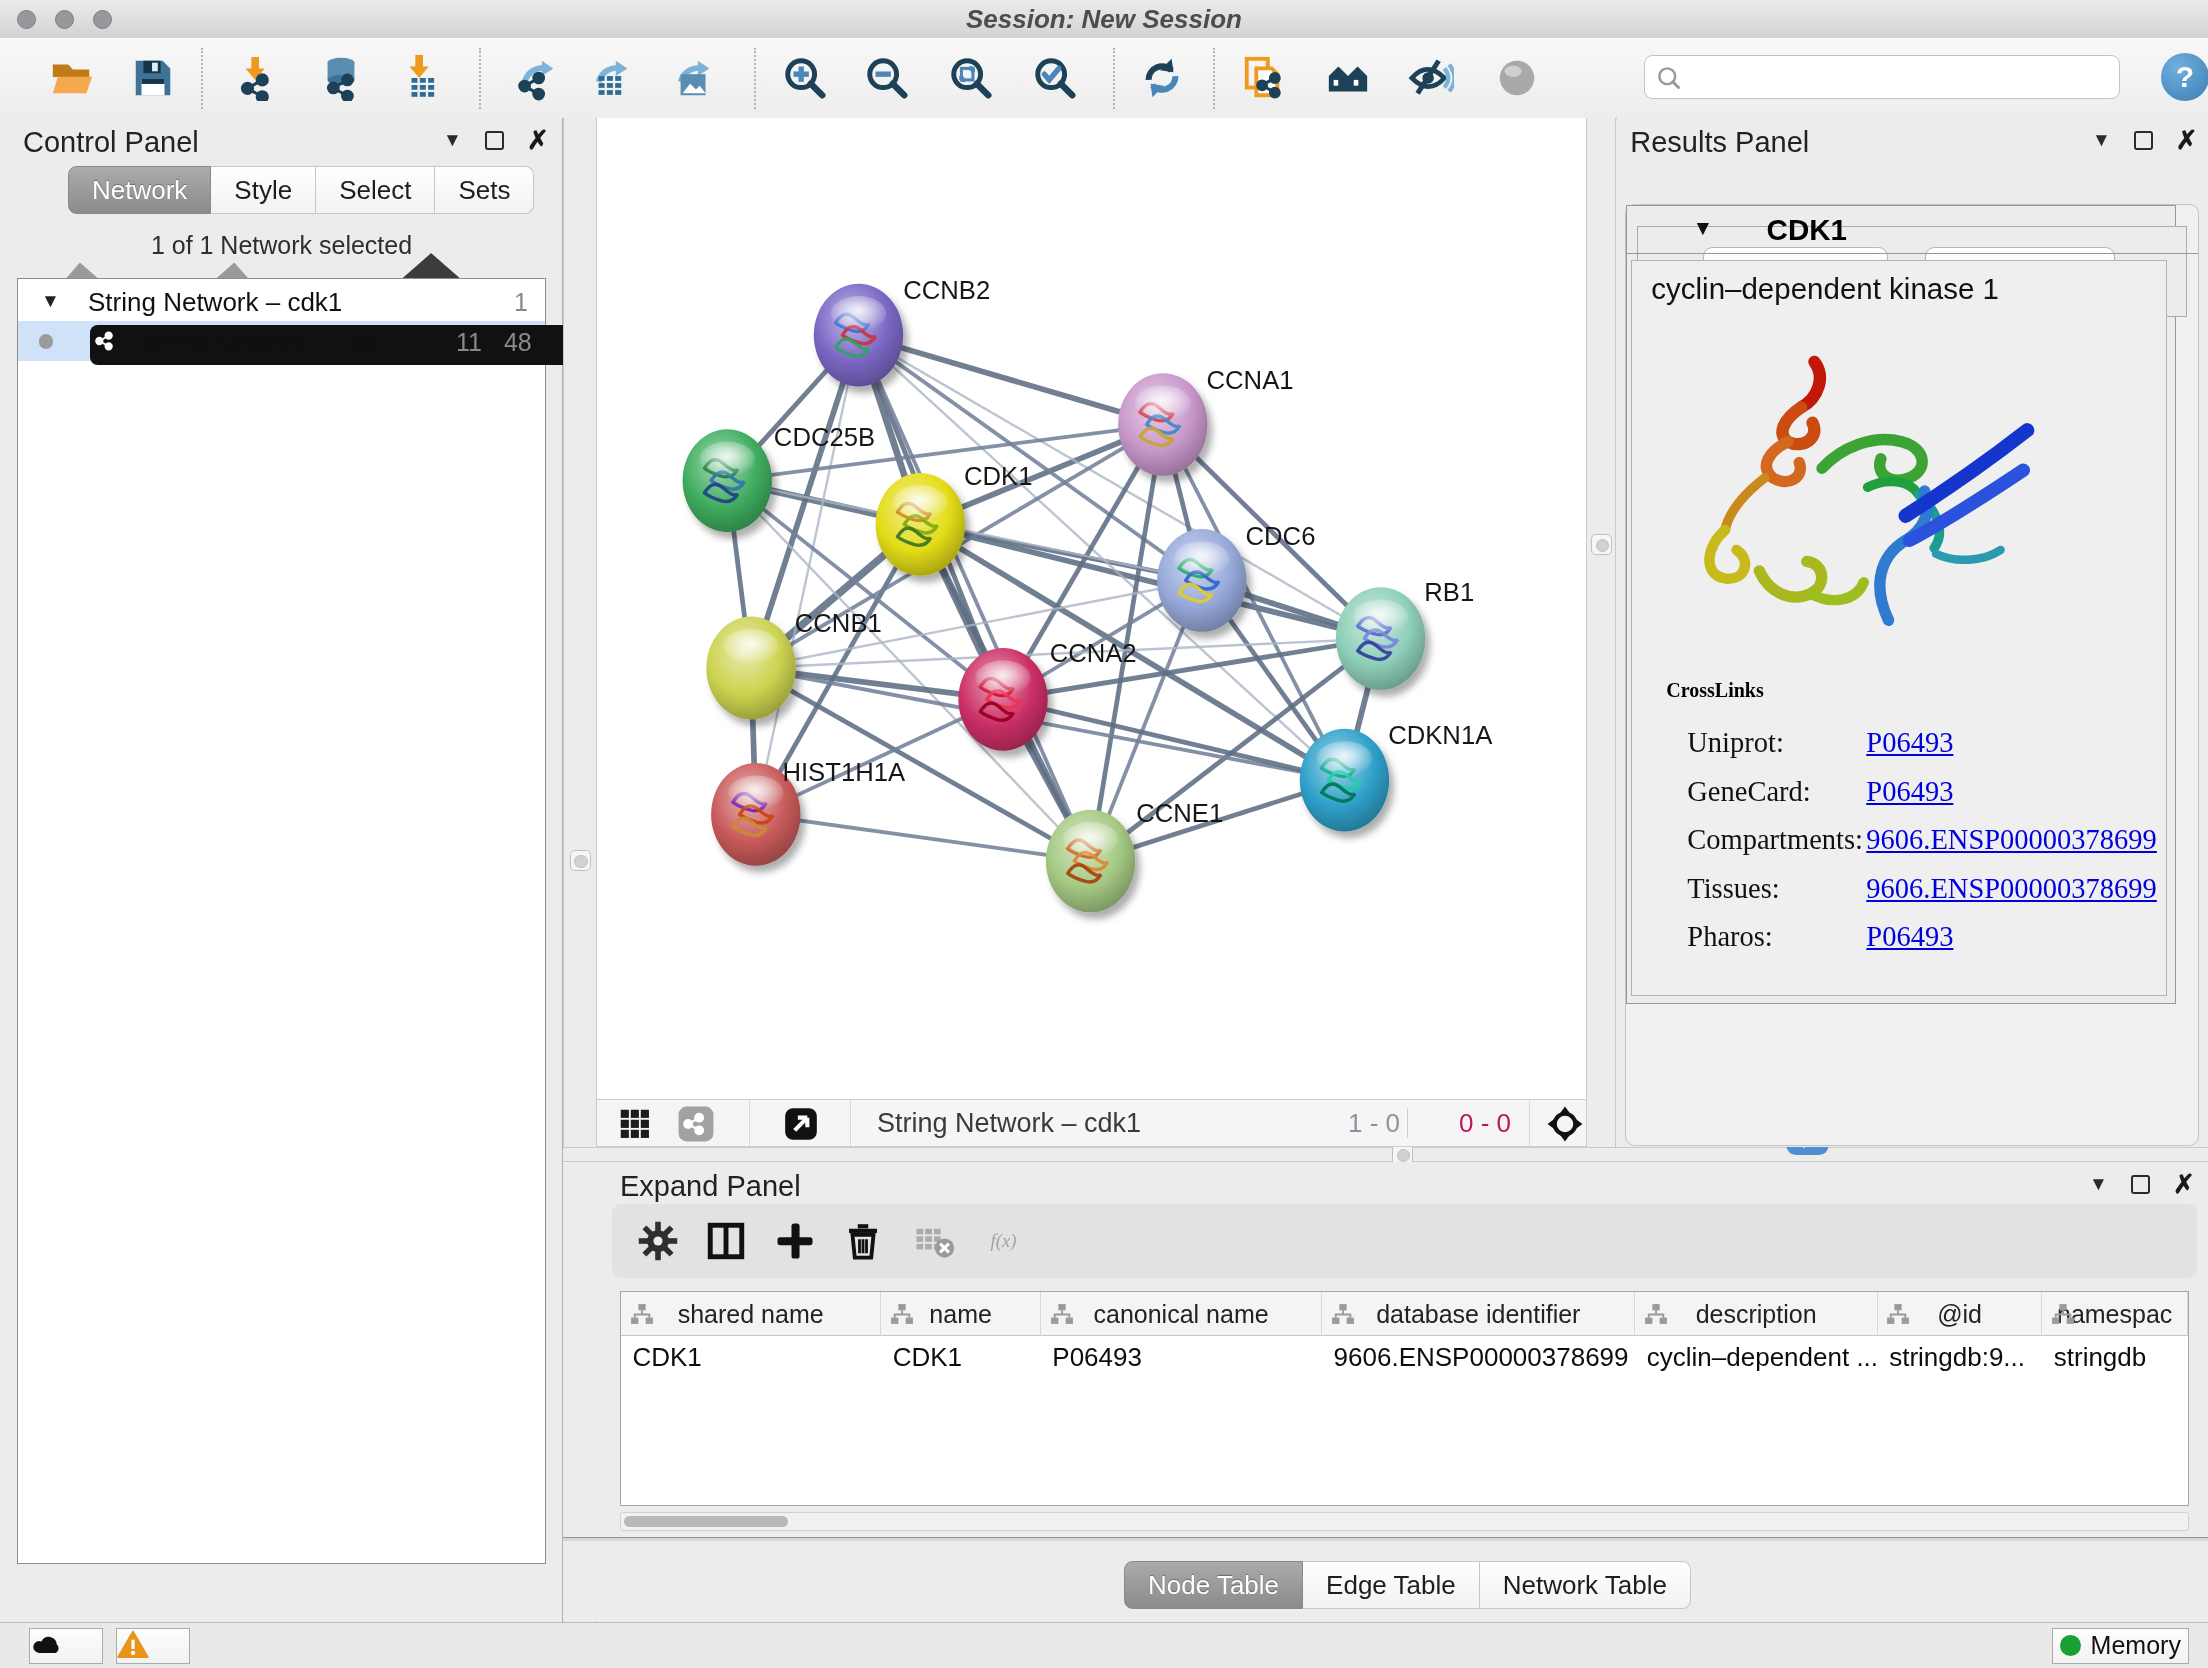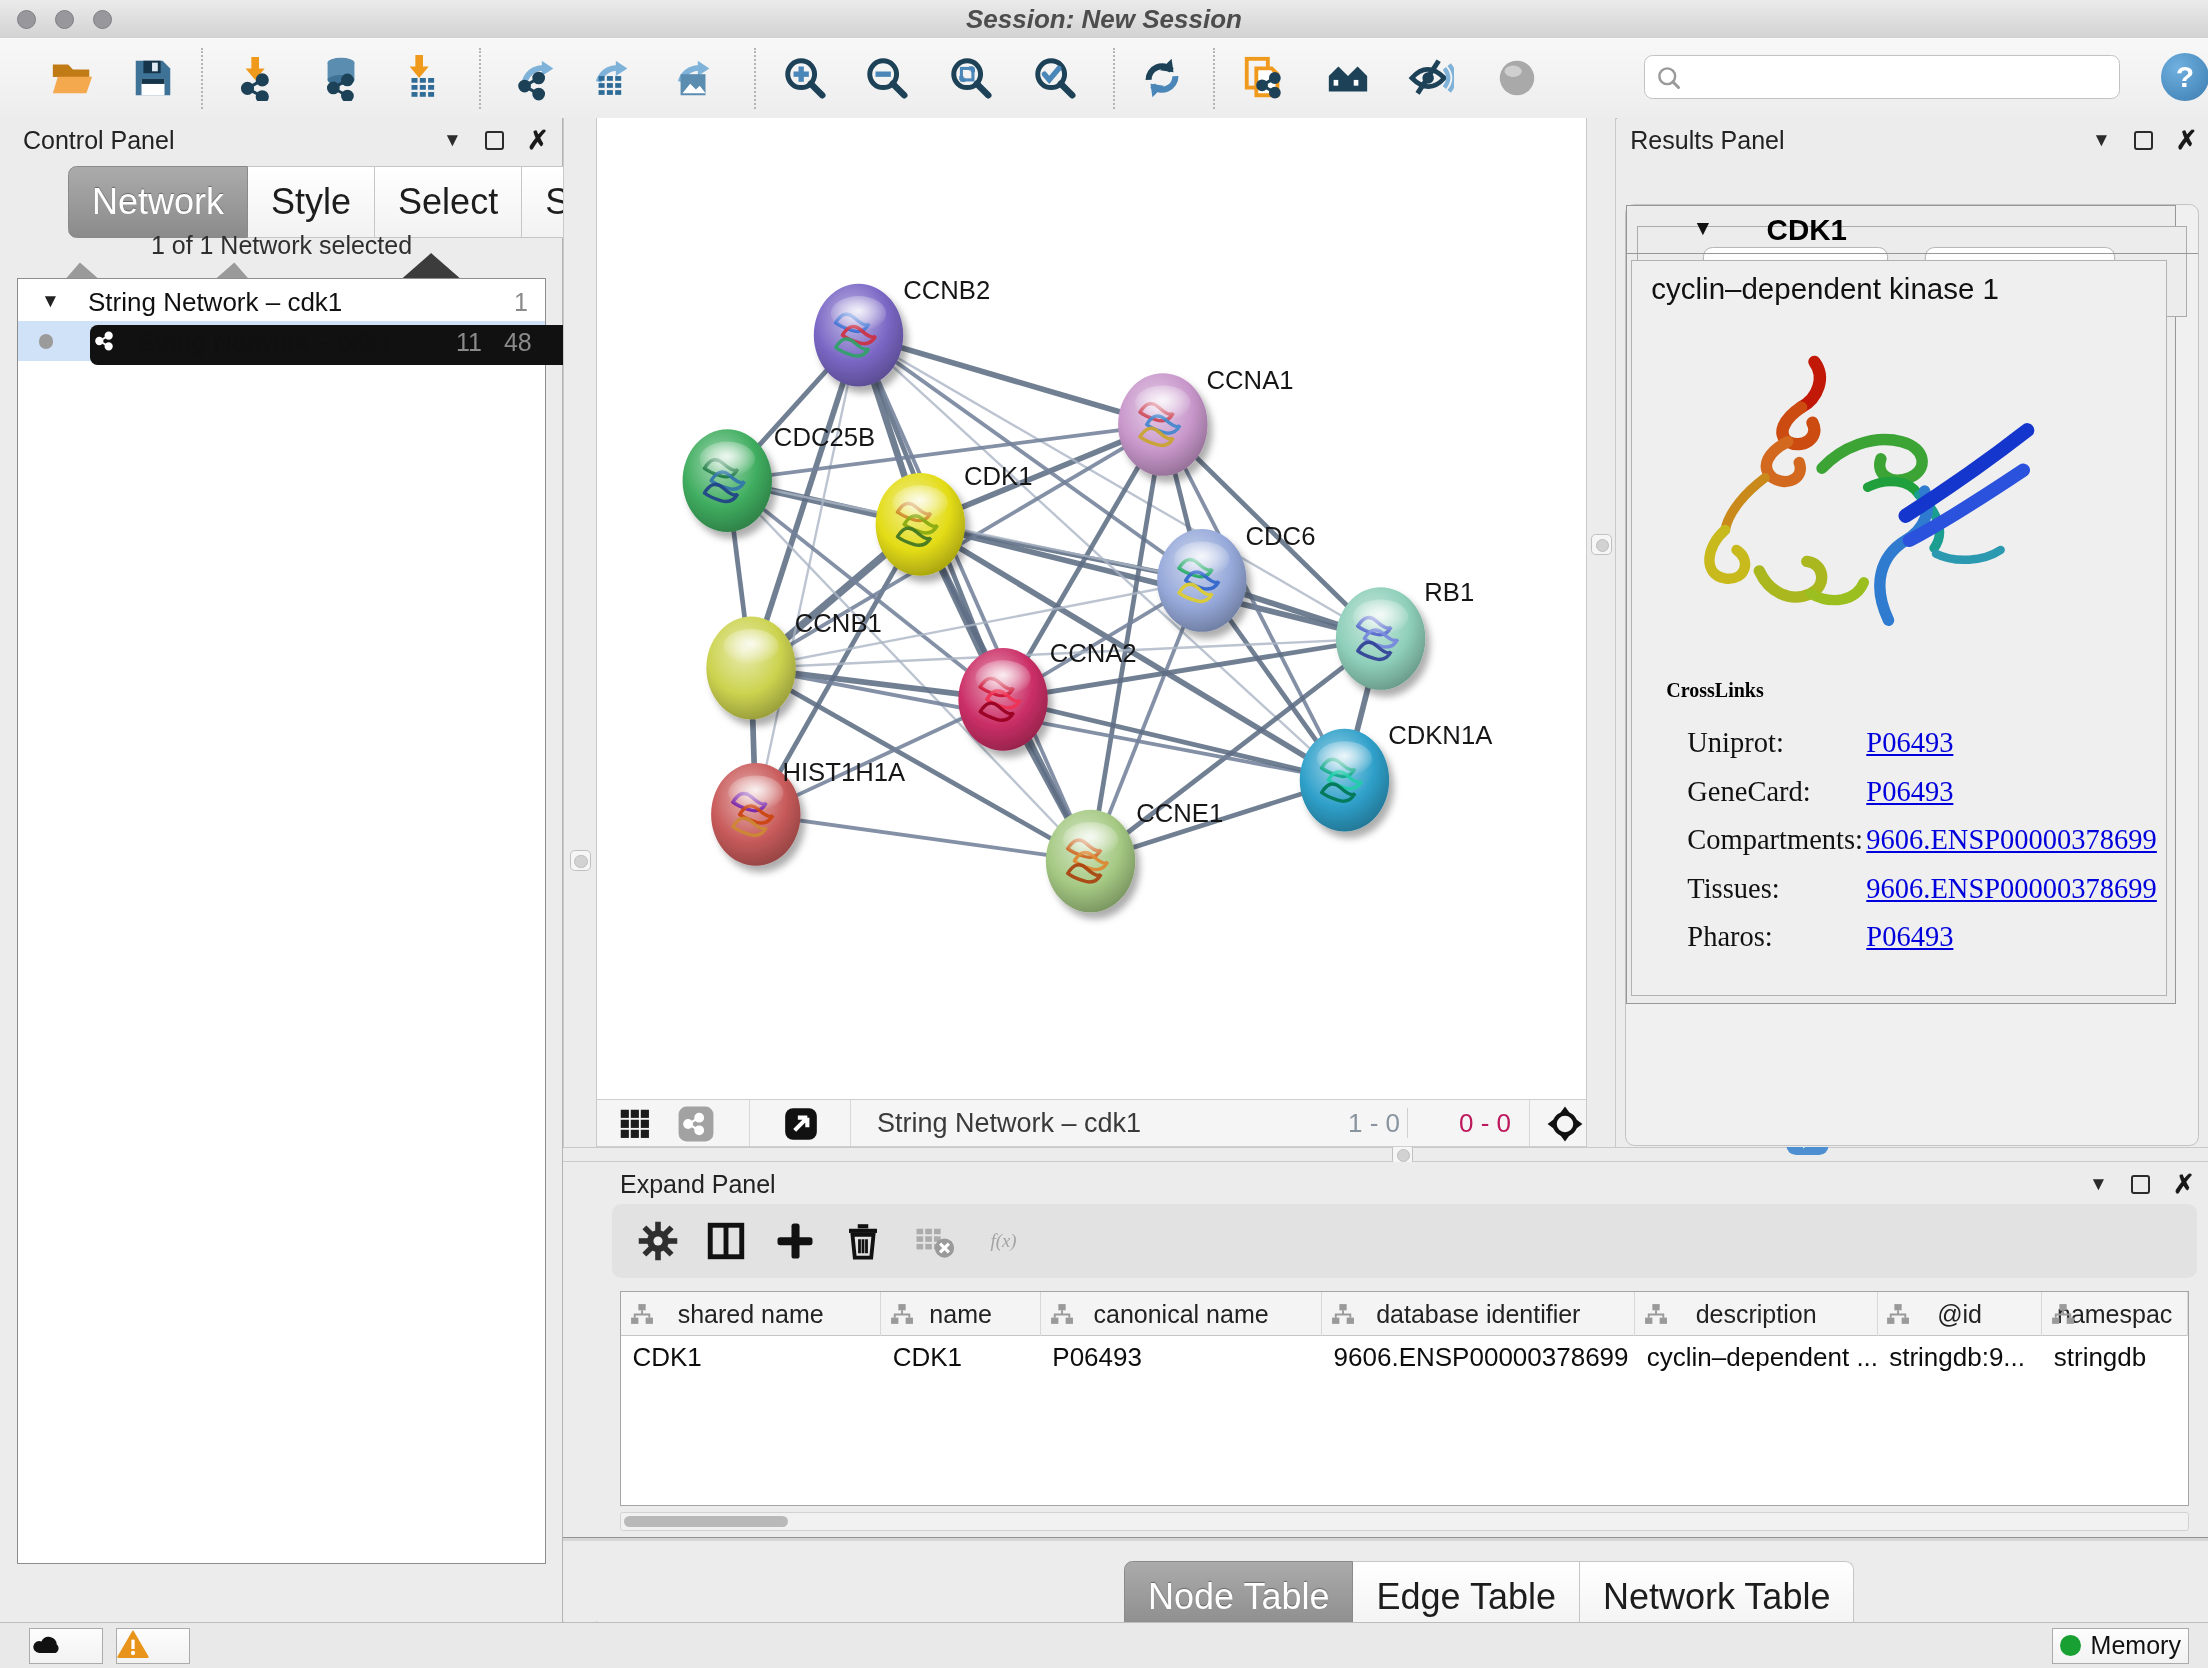--- a/index.html
+++ b/index.html
@@ -27,29 +27,29 @@
   #search-wrap{left:1644px;top:17px;width:476px;height:44px;background:#fff;
     border:1px solid #c2c2c2;border-radius:8.6px;box-sizing:border-box;}
   #search-wrap svg{position:absolute;left:11.4px;top:8.6px;width:27px;height:27px;}
   #search-input{position:absolute;left:46px;top:1.9px;width:418px;height:38px;border:none;outline:none;
     font-size:25px;background:transparent;font-family:"Liberation Sans",sans-serif;}
   #help-btn{left:2161px;top:15px;width:48px;height:48px;border-radius:50%;
     background:radial-gradient(circle at 35% 30%,#6fb0e0,#3c7cb0);
     color:#fff;font-size:30px;font-weight:bold;text-align:center;line-height:48px;}
 
   
-  .panel-title{font-size:25px;color:#222;}
+  .panel-title{font-size:29px;color:#222;}
   .ph-controls{display:flex;align-items:center;gap:23px;}
   .ph-caret{font-size:19px;color:#2b2b2b;}
   .ph-float{width:15px;height:15px;border:2.4px solid #2b2b2b;border-radius:2.9px;}
   .ph-close{font-size:26px;font-weight:bold;color:#1a1a1a;line-height:19px;}
 
   .tabs{display:flex;}
-  .tab{height:46px;line-height:46px;padding:12px 23px;background:linear-gradient(#ffffff,#f2f2f2);
-    border:1px solid #c6c6c6;border-left:none;font-size:36px;color:#1d1d1d;white-space:nowrap;}
+  .tab{height:46px;line-height:46px;padding:0 23px;background:linear-gradient(#ffffff,#f2f2f2);
+    border:1px solid #c6c6c6;border-left:none;font-size:26px;color:#1d1d1d;white-space:nowrap;}
   .tab:first-child{border-left:1px solid #c6c6c6;border-radius:8.6px 0 0 8.6px;}
   .tab:last-child{border-radius:0 8.6px 8.6px 0;}
   .tab.active{background:linear-gradient(#ababab,#8b8b8b);color:#fff;border-color:#8a8a8a;
     text-shadow:0 -1px 1px rgba(0,0,0,.35);}
 
   
   #control-panel{left:0;top:118px;width:563px;height:1504px;background:#ececec;
     border-right:1px solid #b3b3b3;box-sizing:border-box;}
   #cp-header{left:23px;top:7.6px;}
   #cp-controls{right:13.3px;top:11.4px;}

